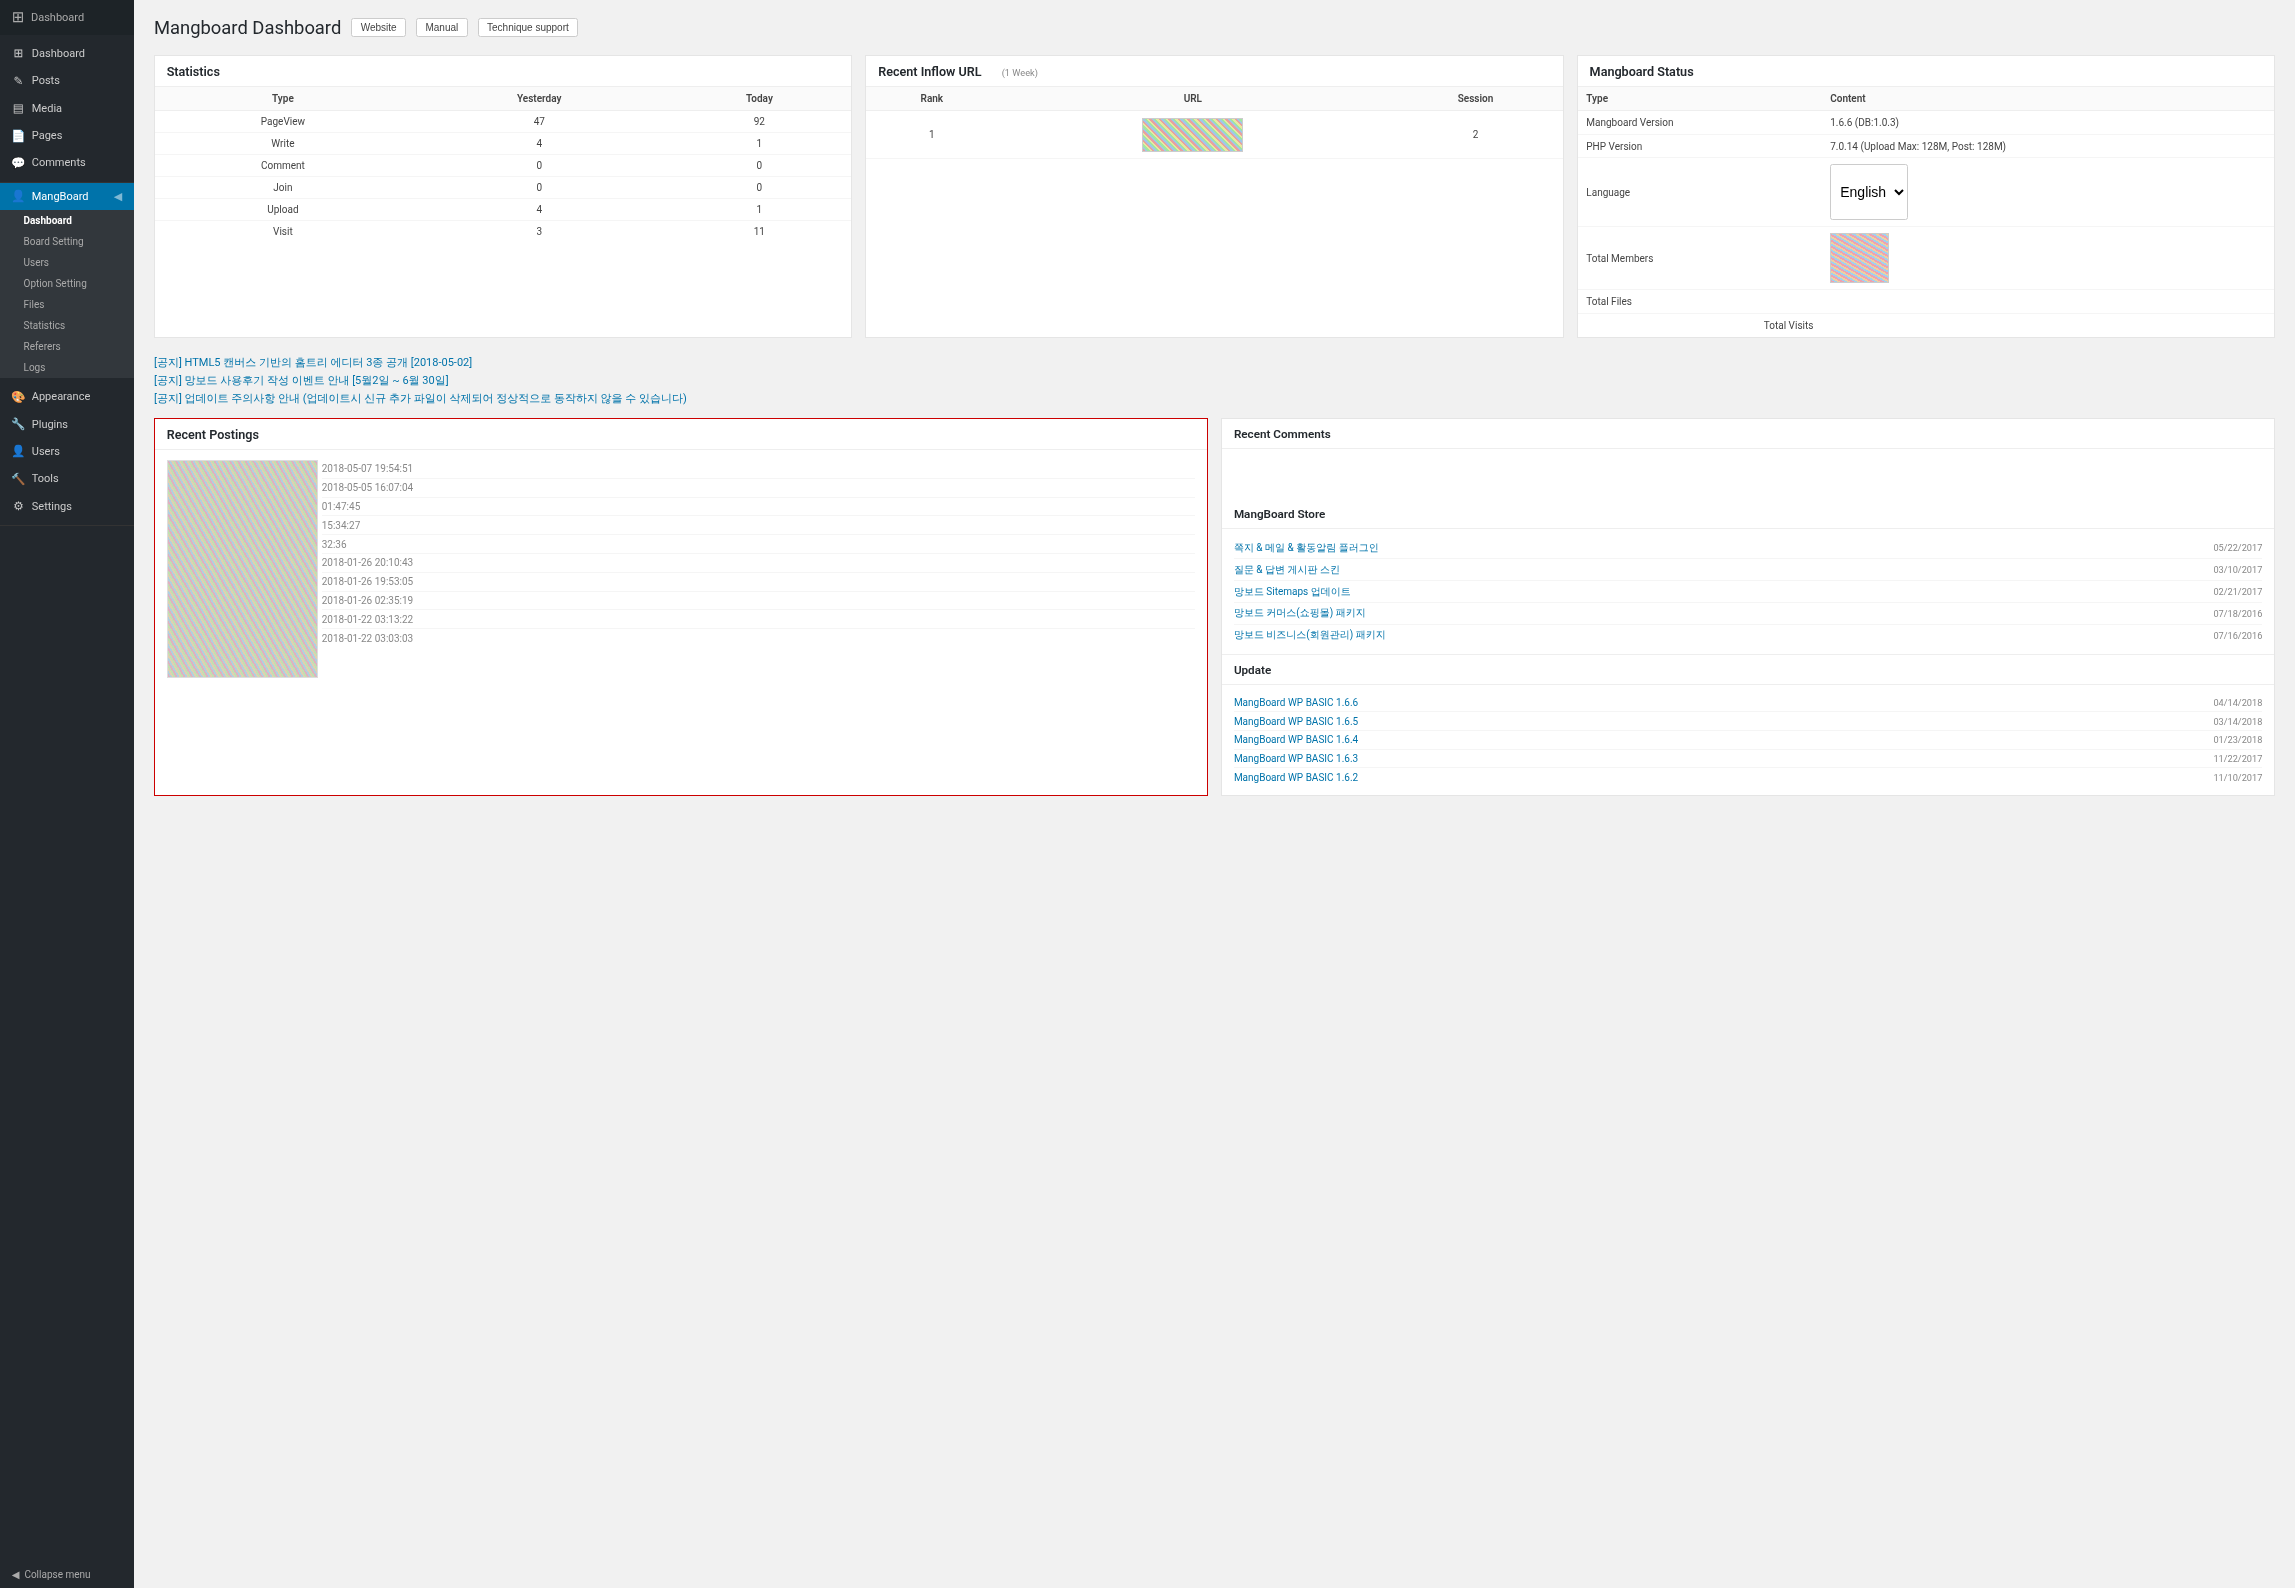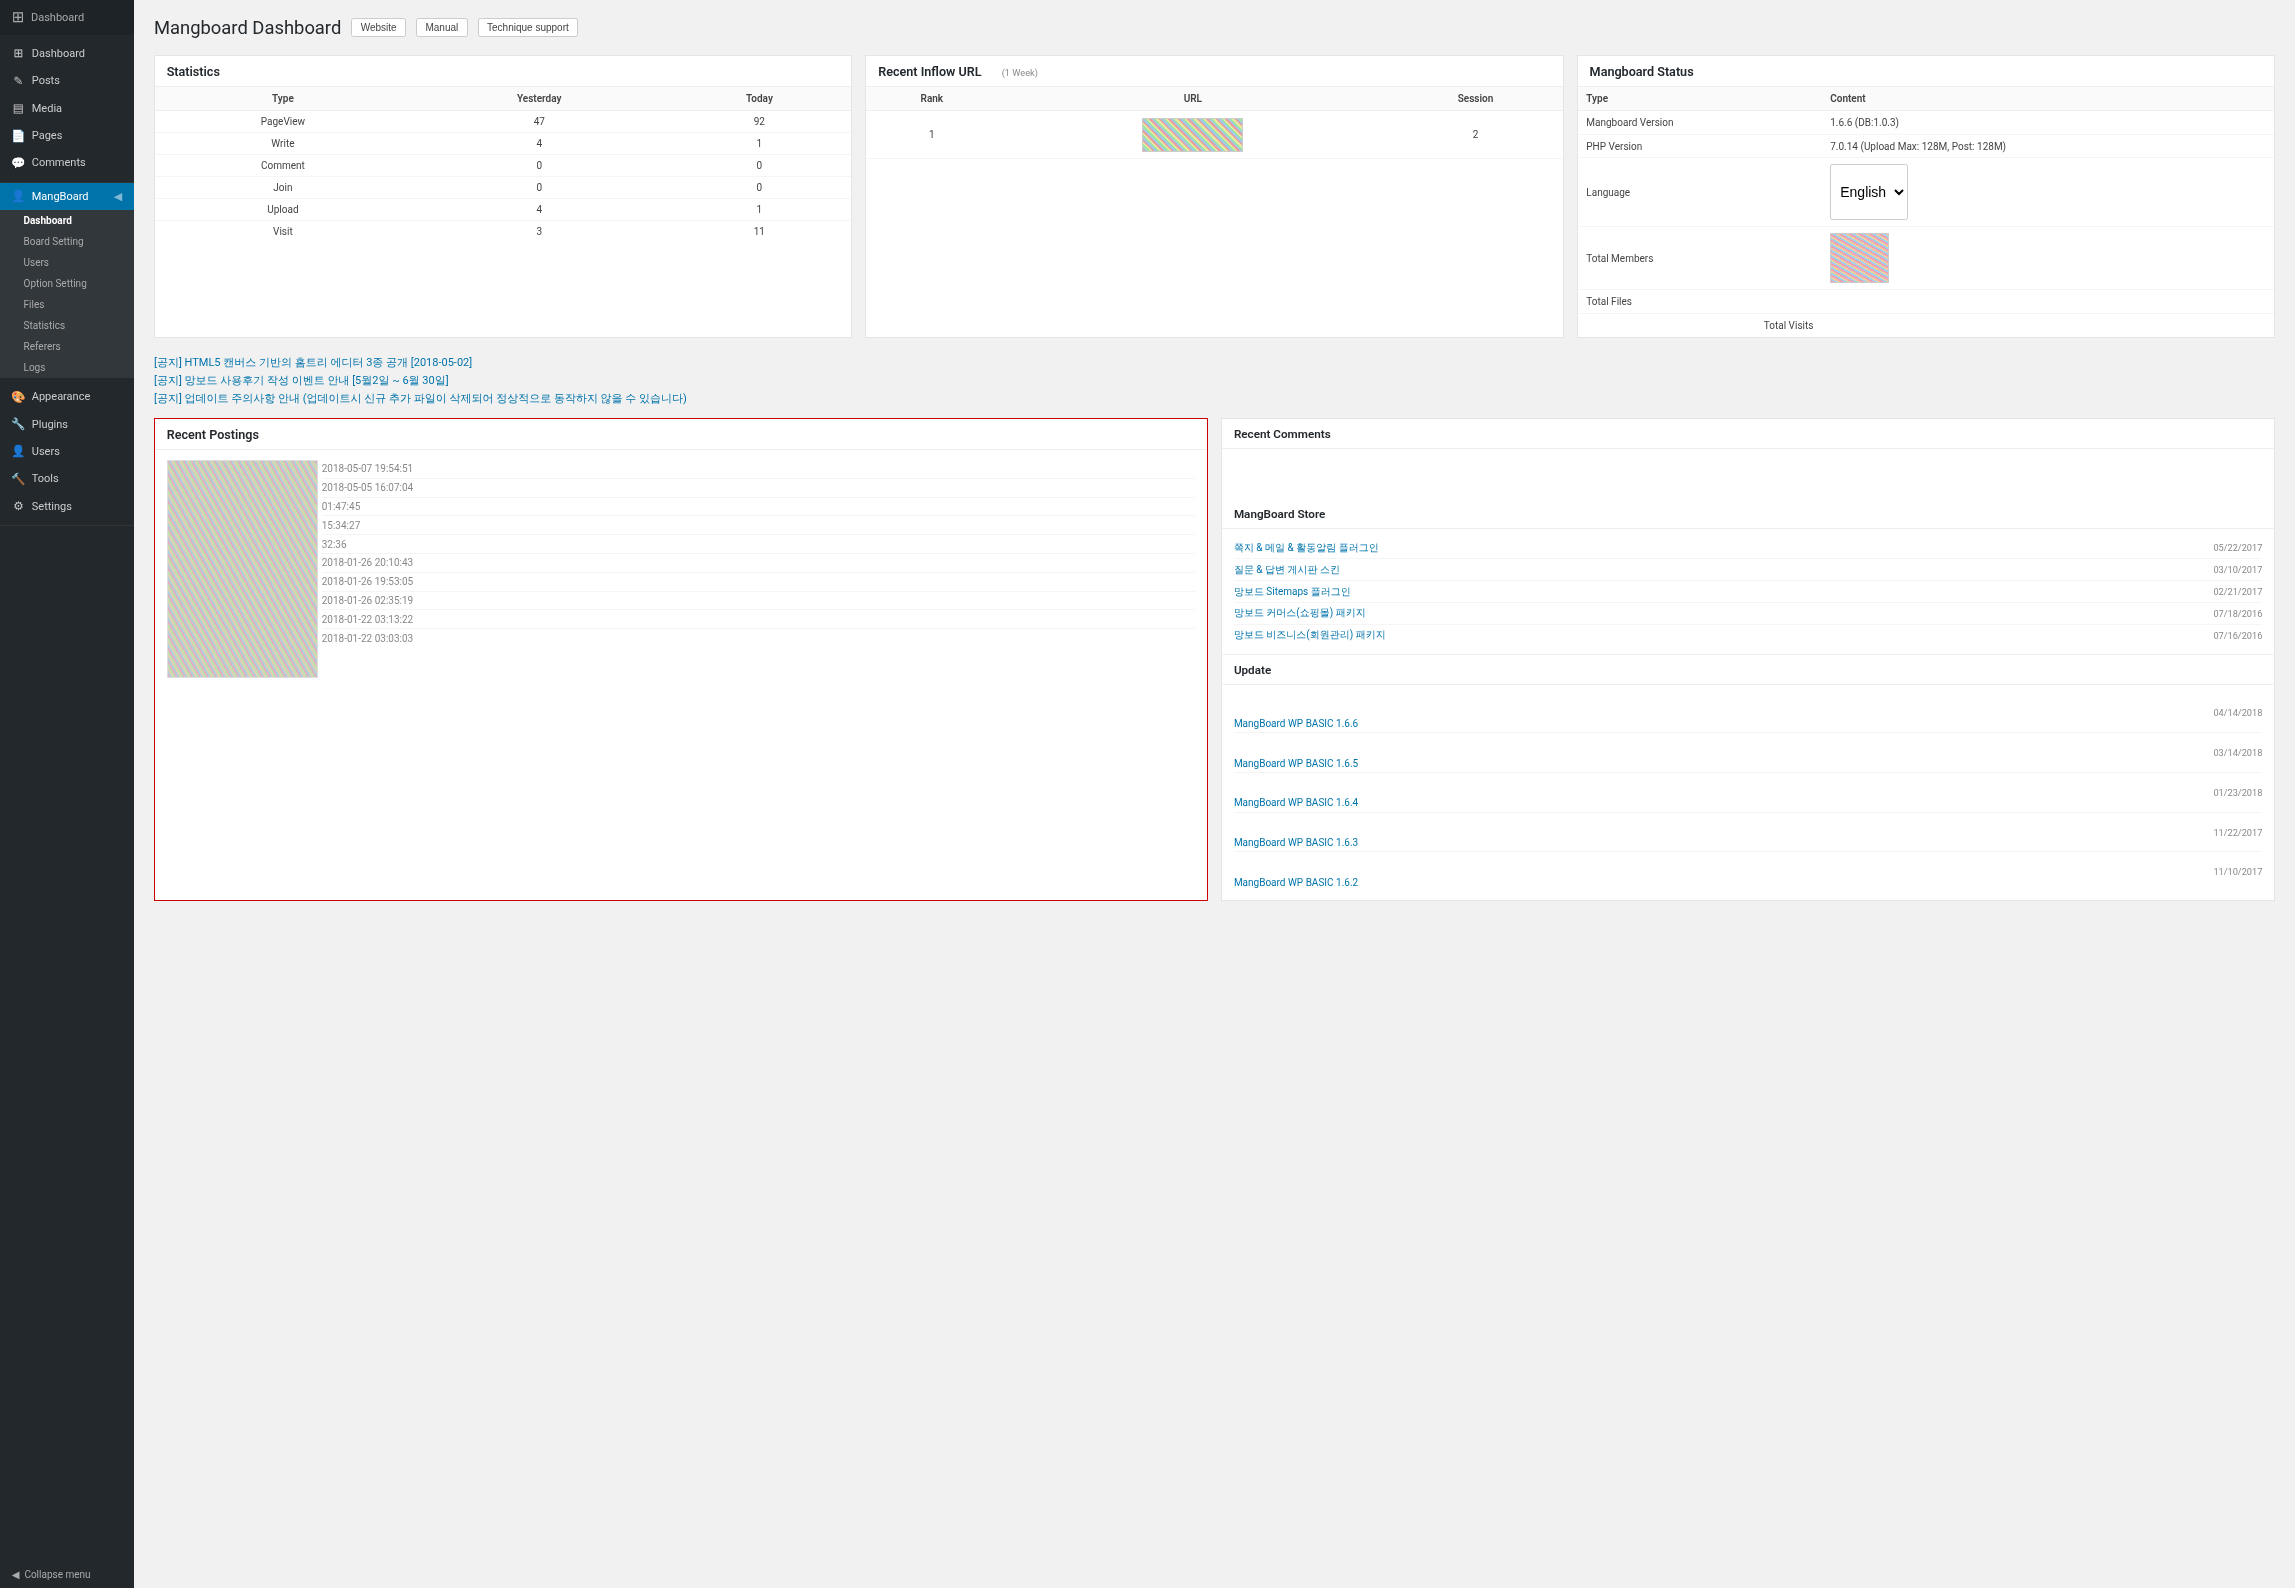--- a/index.html
+++ b/index.html
@@ -297,21 +297,21 @@
     .store-date { color: #888; font-size: 9.2px; }
     .update-item {
       display: flex;
       justify-content: space-between;
       align-items: center;
       padding: 3.4px 0;
       font-size: 10px;
       border-bottom: 0.8px solid #f5f5f5;
     }
     .update-item:last-child { border-bottom: none; }
-    .update-name { color: #0073aa; cursor: pointer; margin-top: 21px; }
+    .update-name { color: #0073aa; cursor: pointer; }
     .update-date { color: #888; font-size: 9.2px; }
     .recent-comments-section { padding: 8.4px 11.7px; min-height: 50px; }
   </style>
 </head>
 <body>
 
 <div id="sidebar">
   <div class="sidebar-logo">
     <span class="sidebar-logo-icon">⊞</span>
     <span>Dashboard</span>
@@ -588,21 +588,21 @@
         <div class="right-section" id="store-list">
         <div class="store-item">
     <span class="store-name">쪽지 &amp; 메일 &amp; 활동알림 플러그인</span>
     <span class="store-date">05/22/2017</span>
   </div>
             <div class="store-item">
     <span class="store-name">질문 &amp; 답변 게시판 스킨</span>
     <span class="store-date">03/10/2017</span>
   </div>
             <div class="store-item">
-    <span class="store-name">망보드 Sitemaps 플러그인</span>
+    <span class="store-name">망보드 Sitemaps 업데이트</span>
     <span class="store-date">02/21/2017</span>
   </div>
             <div class="store-item">
     <span class="store-name">망보드 커머스(쇼핑몰) 패키지</span>
     <span class="store-date">07/18/2016</span>
   </div>
             <div class="store-item">
     <span class="store-name">망보드 비즈니스(회원관리) 패키지</span>
     <span class="store-date">07/16/2016</span>
   </div>

